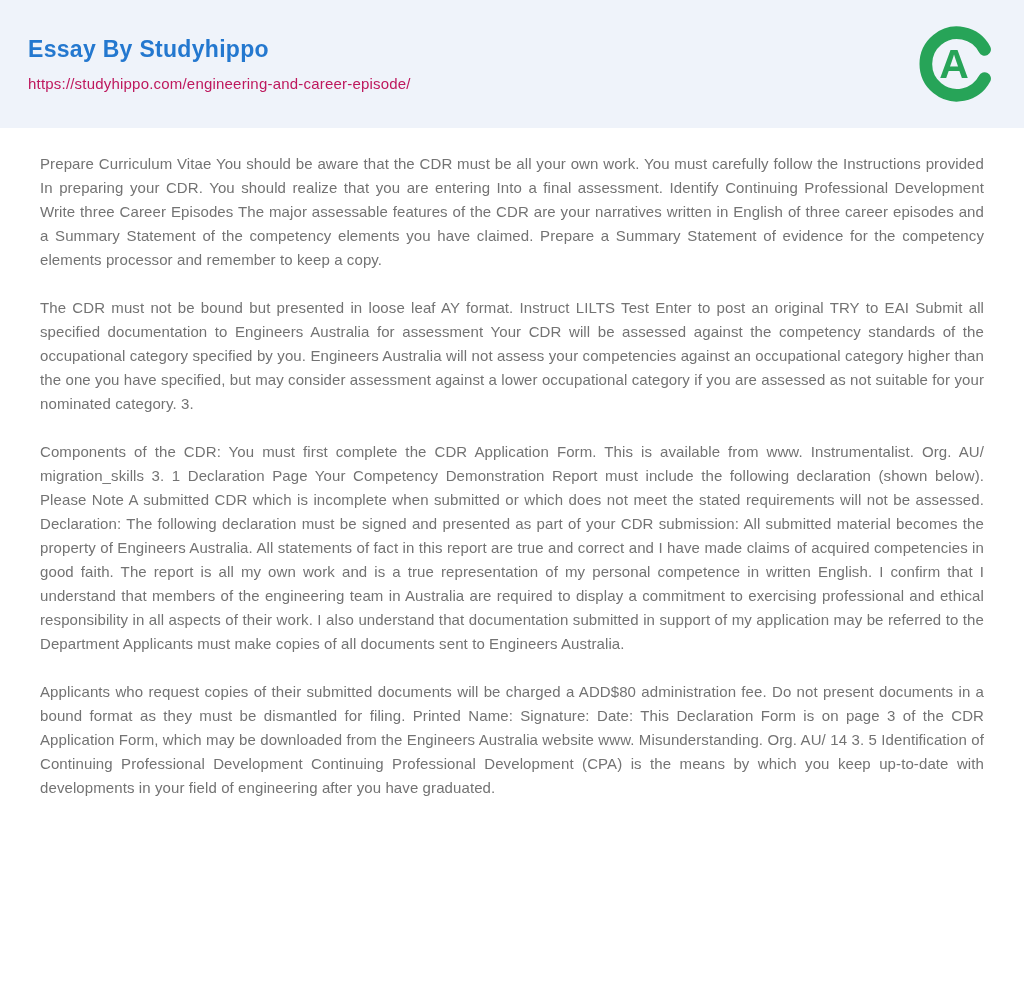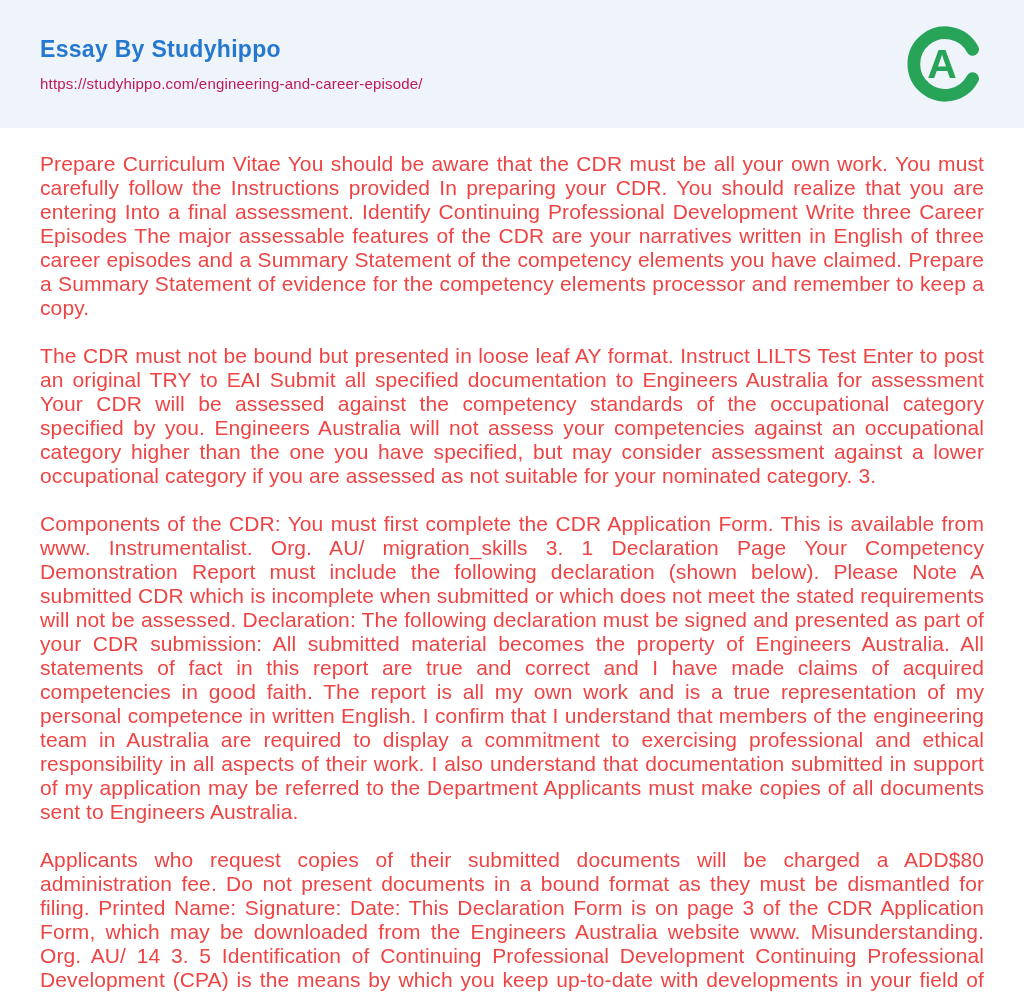--- a/index.html
+++ b/index.html
@@ -11,21 +11,21 @@
     font-family: "Liberation Sans", "DejaVu Sans", sans-serif;
   }
 
   
   .site-header {
     height: 128px;
     background: #eff3fa;
     display: flex;
     align-items: center;
     justify-content: space-between;
-    padding: 0 40px;
+    padding: 0 28px;
   }
   .header-text { display: flex; flex-direction: column; gap: 12px; }
   .site-title {
     color: #2478cf;
     font-size: 23px;
     font-weight: 700;
     letter-spacing: 0.3px;
   }
   .source-url {
     color: #be185d;
@@ -39,22 +39,22 @@
   
   .content { padding: 24px 40px 0 40px; }
   .article-title {
     color: #1e2638;
     font-size: 32px;
     font-weight: 700;
     letter-spacing: 0.2px;
     margin-bottom: 14px;
   }
   .content p {
-    color: #ef4444;
-    font-size: 21px;
+    color: #737373;
+    font-size: 15px;
     line-height: 24px;
     text-align: justify;
     letter-spacing: 0.1px;
     margin-bottom: 24px;
   }
 </style>
 </head>
 <body>
 
 <header class="site-header">

